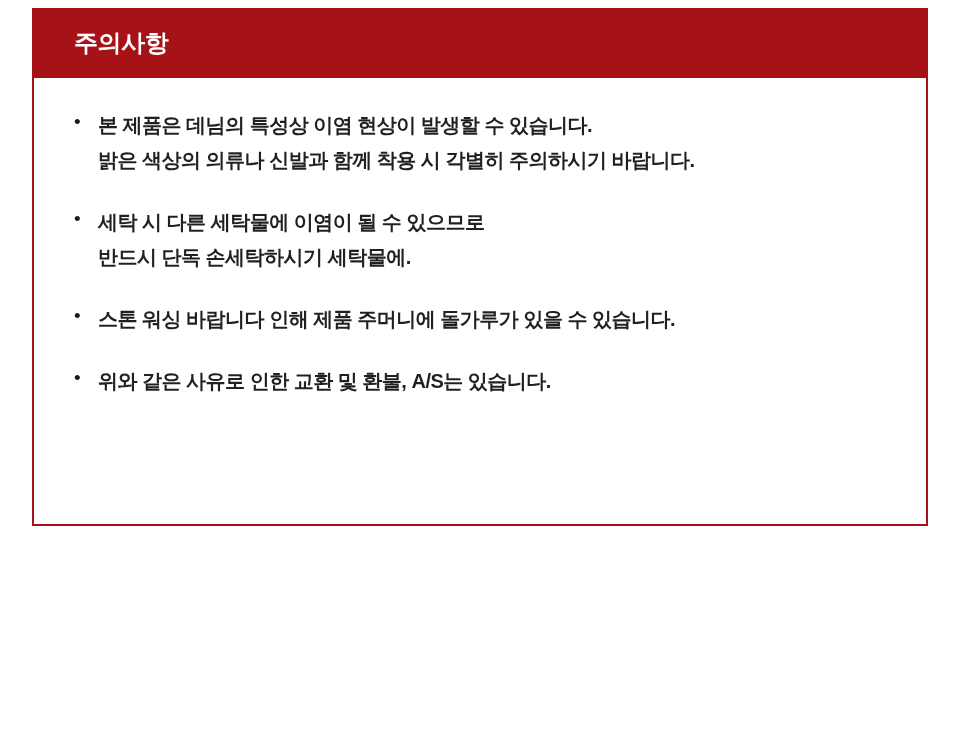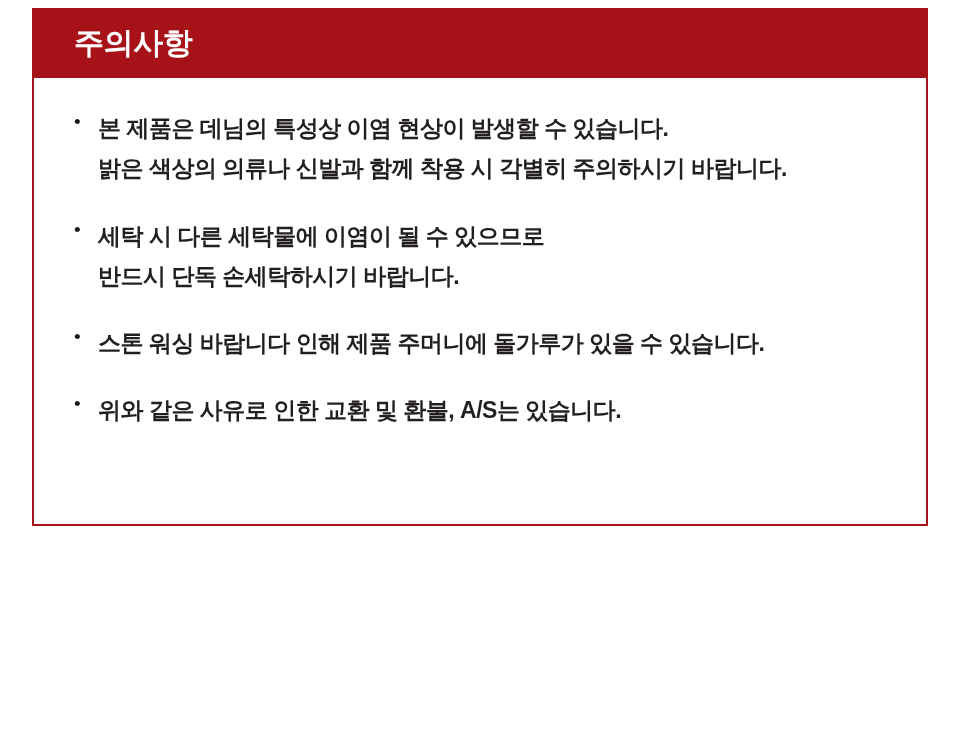--- a/index.html
+++ b/index.html
@@ -25,21 +25,21 @@
     background: #a61217;
     height: 70px;
     display: flex;
     align-items: center;
     padding-left: 42px;
     box-sizing: border-box;
   }
 
   .notice-header-title {
     color: #ffffff;
-    font-size: 30px;
+    font-size: 24px;
     font-weight: bold;
     letter-spacing: -0.4px;
   }
 
   .notice-body {
     border: 2px solid #a61217;
     border-top: none;
     box-sizing: border-box;
     height: 448px;
     background: #ffffff;
@@ -67,21 +67,21 @@
     padding-top: 4px;
     text-align: left;
   }
 
   .lines {
     flex: 1 1 auto;
   }
 
   .line {
     color: #231f20;
-    font-size: 23px;
+    font-size: 20px;
     font-weight: bold;
     letter-spacing: -0.5px;
     line-height: 1.75;
     white-space: nowrap;
   }
 </style>
 </head>
 <body>
 
 <div class="notice-card">
@@ -98,21 +98,21 @@
         <span class="lines">
           <div class="line">본 제품은 데님의 특성상 이염 현상이 발생할 수 있습니다.</div>
           <div class="line">밝은 색상의 의류나 신발과 함께 착용 시 각별히 주의하시기 바랍니다.</div>
         </span>
       </li>
 
       <li class="notice-item">
         <span class="bullet">•</span>
         <span class="lines">
           <div class="line">세탁 시 다른 세탁물에 이염이 될 수 있으므로</div>
-          <div class="line">반드시 단독 손세탁하시기 바랍니다.</div>
+          <div class="line">반드시 단독 손세탁하시기 세탁물에.</div>
         </span>
       </li>
 
       <li class="notice-item">
         <span class="bullet">•</span>
         <span class="lines">
           <div class="line">스톤 워싱 바랍니다 인해 제품 주머니에 돌가루가 있을 수 있습니다.</div>
         </span>
       </li>
 

